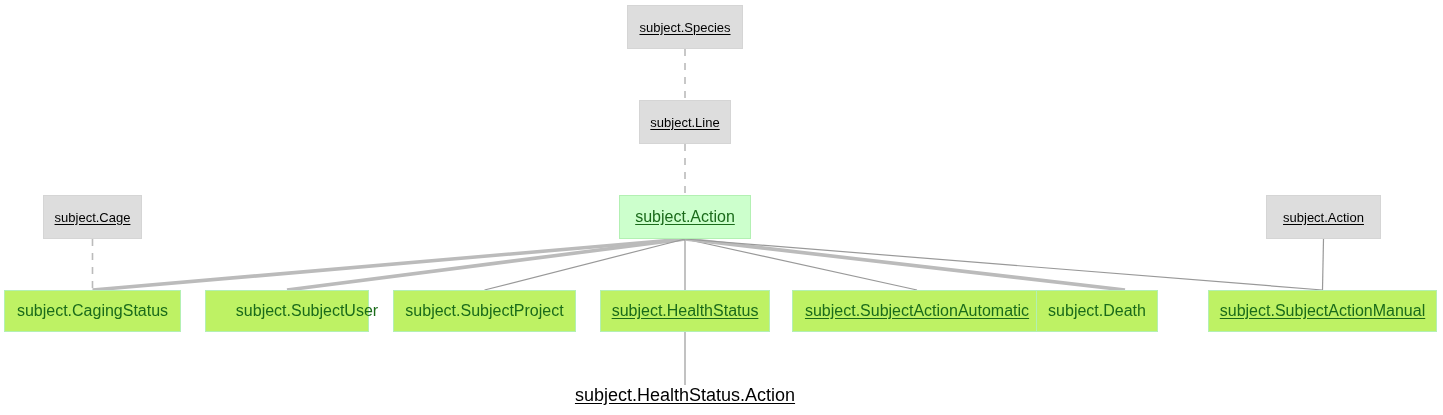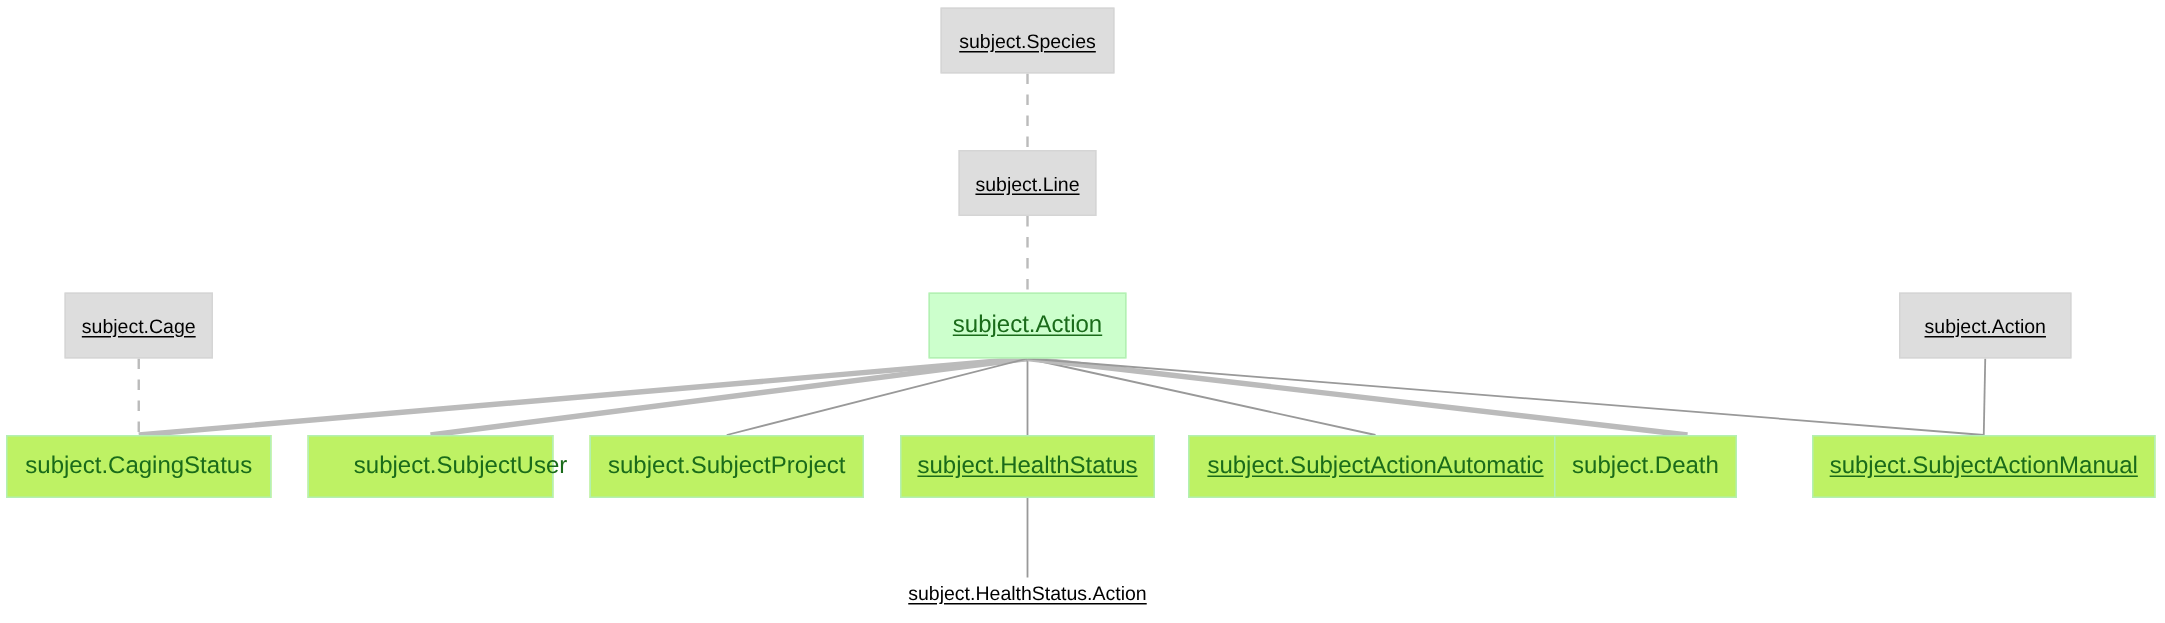--- a/index.html
+++ b/index.html
@@ -70,21 +70,21 @@
   }
   .node.focus .node-label {
     text-decoration: underline;
     text-underline-offset: 2px;
   }
   
   .node.plain {
     background: transparent;
     border: none;
     color: #000000;
-    font-size: 13px;
+    font-size: 18px;
   }
   .node.plain .node-label {
     text-decoration: underline;
     text-underline-offset: 2px;
   }
 </style>
 </head>
 <body>
 
 <div id="diagram">

